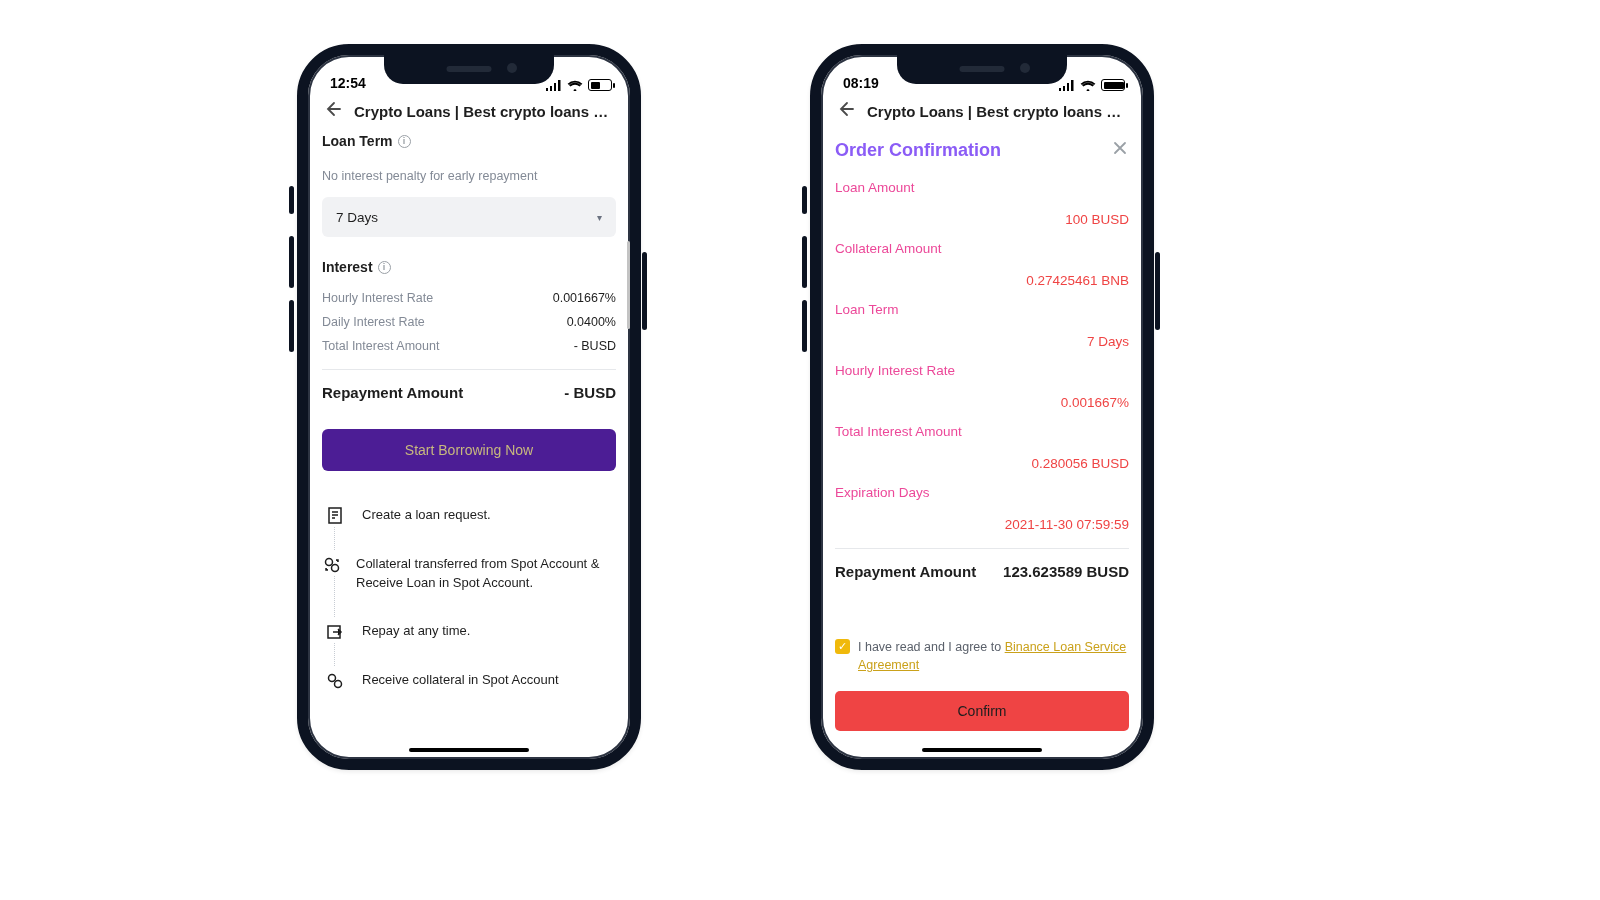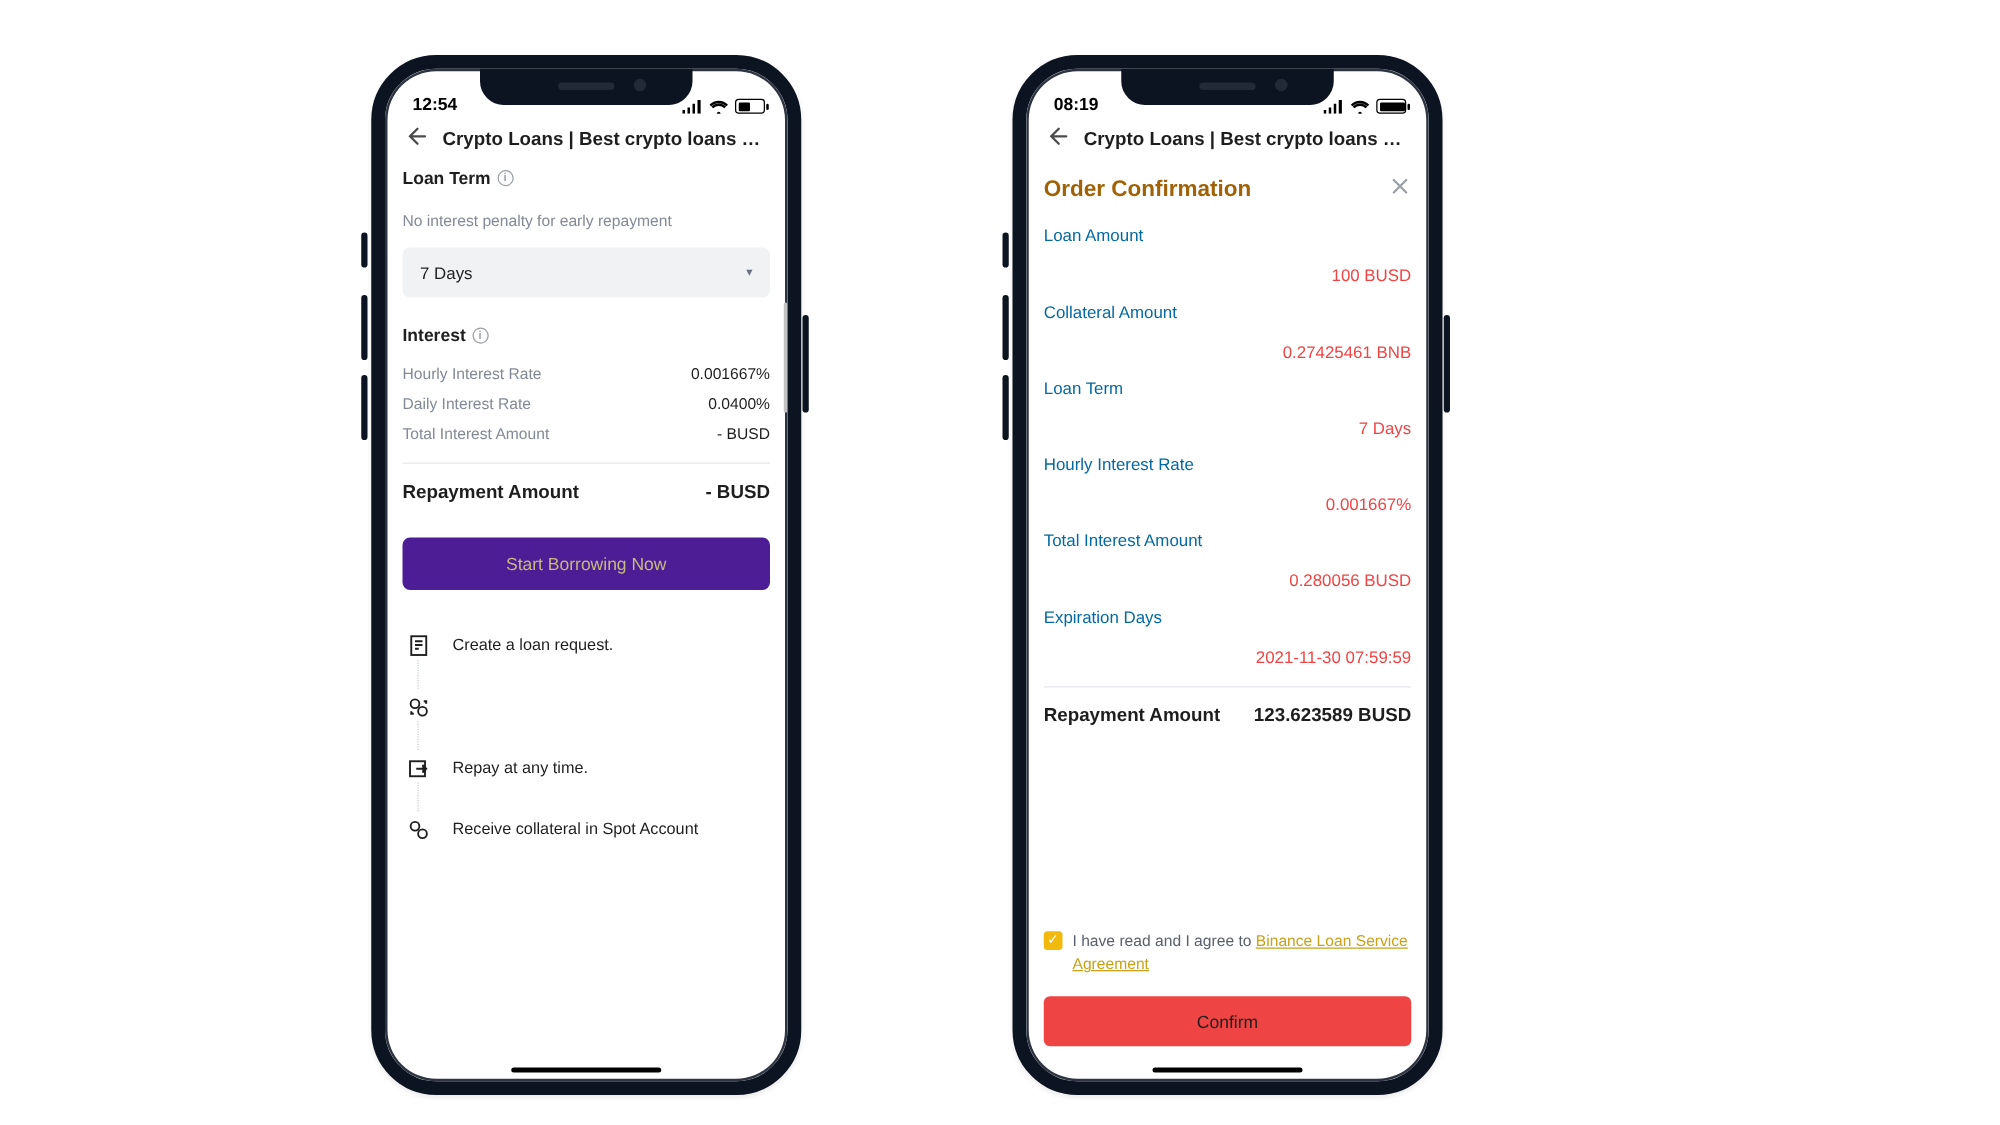--- a/index.html
+++ b/index.html
@@ -11,21 +11,21 @@
     position: relative;
   }
   .stage {
     position: relative;
     width: 1600px;
     height: 900px;
   }
   .phone {
     position: absolute;
     width: 344px;
-    height: 832px;
+    height: 726px;
     border: 11px solid #0c1321;
     border-radius: 52px;
     background: #fff;
     overflow: hidden;
     box-shadow: inset 0 0 0 2px #2d3442, 0 2px 4px rgba(0,0,0,.08);
   }
   .phone.left { left: 297px; top: 44px; }
   .phone.right { left: 810px; top: 44px; }
 
   .side-btn {
@@ -211,30 +211,30 @@
     width:120px; height:4.5px; border-radius:3px; background:#000;
     z-index:6;
   }
 
   
   .modal-header{
     display:flex; justify-content:space-between; align-items:center;
     margin-top:6px;
   }
   .modal-header h2{
-    font-size:18px; font-weight:700; color:#a16207;
+    font-size:18px; font-weight:700; color:#8b5cf6;
   }
   .close-x{ color:#9aa0a6; font-size:18px; }
 
   .orows{ margin-top:18px;}
   .orow{
     display:flex; justify-content:space-between;
     font-size:13.5px; margin-bottom:14px;
   }
-  .orow .lbl{ color:#0369a1;}
+  .orow .lbl{ color:#ec4899;}
   .orow .val{ color:#ef4444;margin-top:32px;}
 
   .bottom-area{
     position:absolute; left:14px; right:14px; bottom:28px;
   }
   .agree{
     display:flex; gap:8px; align-items:flex-start;
     font-size:12.5px; color:#5b616b; line-height:1.5;
   }
   .agree a{ color:#caa11a; text-decoration:underline;}
@@ -343,20 +343,21 @@
             <span class="txt">Create a loan request.</span>
           </div>
           <div class="step">
             <span class="icon">
               <svg width="20" height="20" viewBox="0 0 20 20">
                   <circle cx="7" cy="7" r="3.5" fill="none" stroke="#1e1e1e" stroke-width="1.5"></circle>
                   <circle cx="13" cy="13" r="3.5" fill="none" stroke="#1e1e1e" stroke-width="1.5"></circle>
                   <path stroke="#1e1e1e" stroke-width="1.5" d="M14 5l2 0 0 2M6 15l-2 0 0-2"></path>
                 </svg>
             </span>
+            <span class="txt">Collateral transferred from Spot Account &amp; Receive Loan in Spot Account.</span>
           </div>
           <div class="step">
             <span class="icon">
               <svg width="20" height="20" viewBox="0 0 20 20">
                   <rect x="3" y="4" width="12" height="12" fill="none" stroke="#1e1e1e" stroke-width="1.5"></rect>
                   <path stroke="#1e1e1e" stroke-width="1.5" d="M8 10h8M13 7l3 3-3 3"></path>
                 </svg>
             </span>
             <span class="txt">Repay at any time.</span>
           </div>

